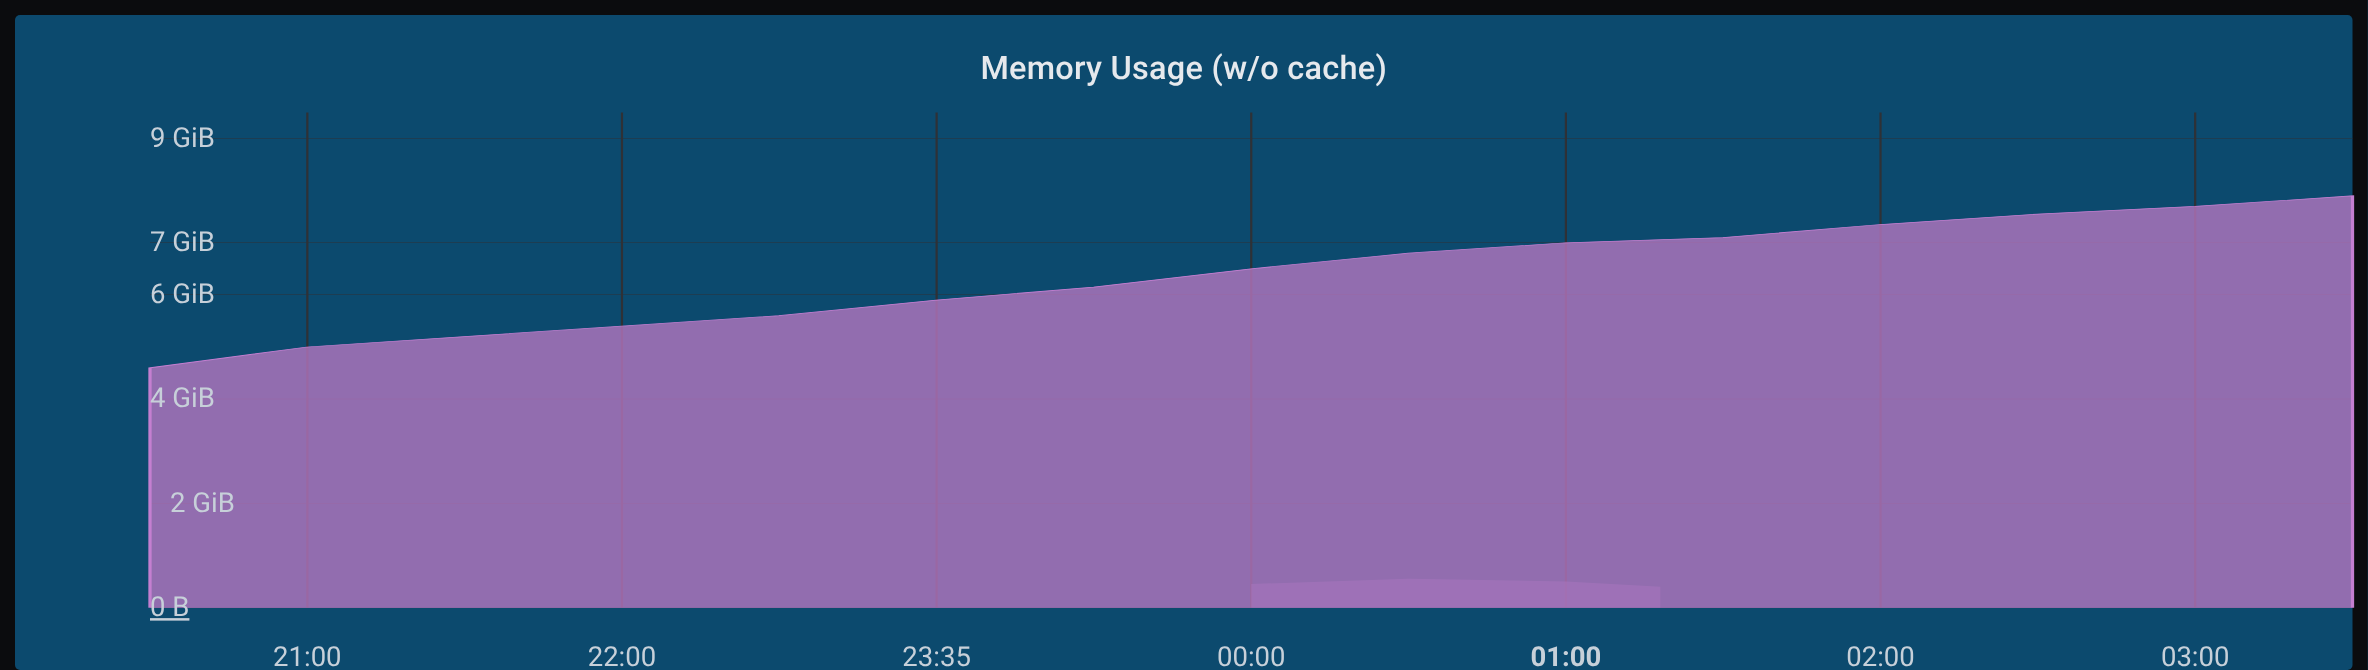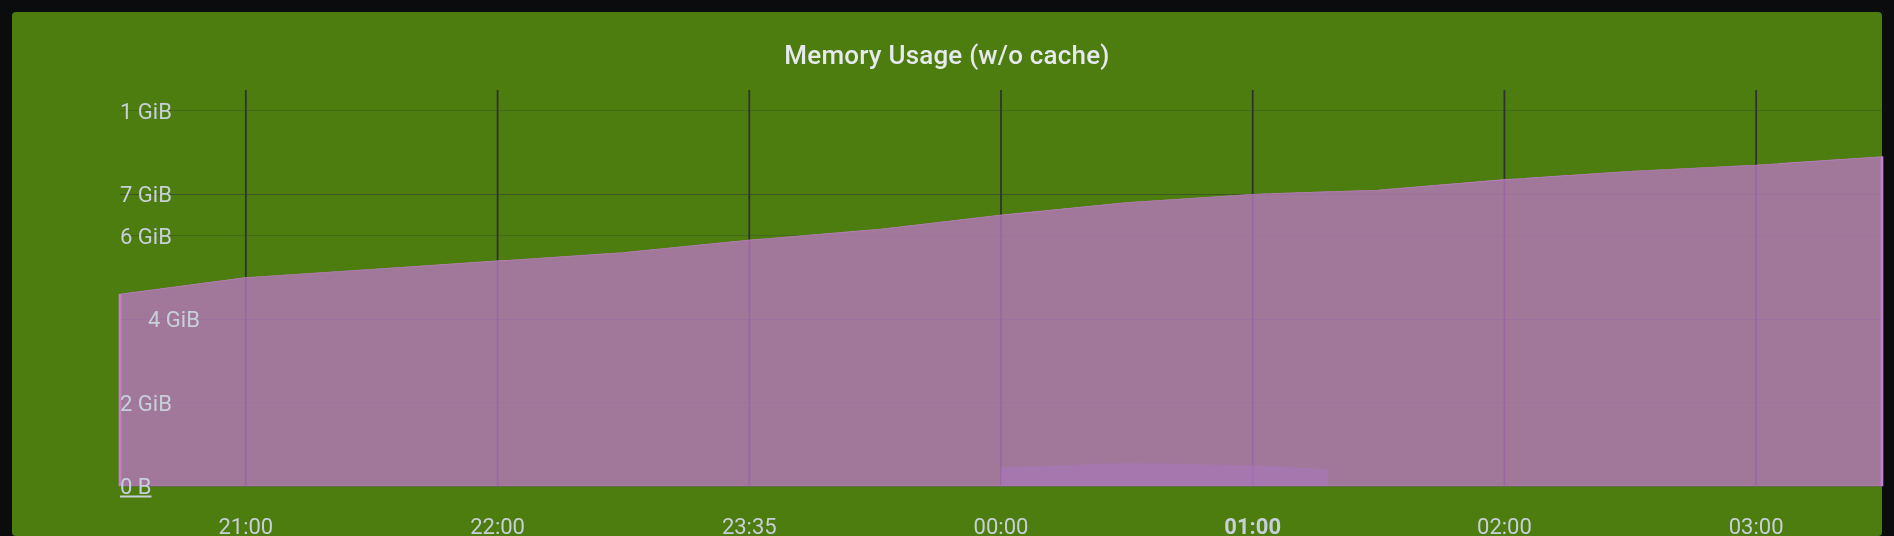--- a/index.html
+++ b/index.html
@@ -11,21 +11,21 @@
     font-family: "Roboto", "Helvetica Neue", Arial, sans-serif;
     color: #ccccdc;
     overflow: hidden;
   }
   .panel {
     position: absolute;
     left: 12px;
     top: 12px;
     right: 12px;
     bottom: 0;
-    background: #4d7c0f;
+    background: #0c4a6e;
     border-radius: 4px;
     box-sizing: border-box;
   }
   .title {
     position: absolute;
     top: 28px;
     width: 100%;
     text-align: center;
     font-size: 26px;
     font-weight: 500;
@@ -102,25 +102,25 @@
           <line x1="500" x2="500" y1="0" y2="1000"></line>
           <line x1="642.8571428571429" x2="642.8571428571429" y1="0" y2="1000"></line>
           <line x1="785.7142857142857" x2="785.7142857142857" y1="0" y2="1000"></line>
           <line x1="928.5714285714286" x2="928.5714285714286" y1="0" y2="1000"></line>
         </g>
         <path d="M 500 1000 L 500 952.6315789473684 L 571.4285714285714 942.1052631578947 L 642.8571428571429 947.3684210526316 L 685.7142857142858 957.8947368421053 L 685.7142857142858 1000 Z" class="series-under"></path>
         <path d="M 0 1000 L 0 515.7894736842106 L 71.42857142857143 473.68421052631584 L 142.85714285714286 452.63157894736844 L 214.28571428571428 431.57894736842104 L 285.7142857142857 410.52631578947376 L 357.14285714285717 378.9473684210526 L 428.57142857142856 352.63157894736844 L 500 315.7894736842105 L 571.4285714285714 284.2105263157895 L 642.8571428571429 263.1578947368422 L 714.2857142857143 252.63157894736844 L 785.7142857142857 226.31578947368428 L 857.1428571428571 205.26315789473676 L 928.5714285714286 189.47368421052636 L 1000 168.42105263157896 L 1000 1000 Z" class="series-fill"></path>
       </svg>
     <div id="y-axis-ticks">
         <span class="y-tick" style="top: 100%; left: 0px; text-decoration: underline;">0 B</span>
-        <span class="y-tick" style="top: 78.9474%; left: 0px; text-align: right;">2 GiB</span>
-        <span class="y-tick" style="top: 57.8947%; left: 0px; margin-left: 28px;">4 GiB</span>
+        <span class="y-tick" style="top: 78.9474%; left: 16px; text-align: right;">2 GiB</span>
+        <span class="y-tick" style="top: 57.8947%; left: 0px;">4 GiB</span>
         <span class="y-tick" style="top: 36.8421%; left: 0px;">6 GiB</span>
         <span class="y-tick" style="top: 26.3158%; left: 0px;">7 GiB</span>
-        <span class="y-tick" style="top: 5.26316%; left: 0px;">1 GiB</span>
+        <span class="y-tick" style="top: 5.26316%; left: 0px;">9 GiB</span>
       </div>
     <div id="x-axis-ticks">
         <span class="x-tick" style="left: 7.14286%;">21:00</span>
         <span class="x-tick" style="left: 21.4286%;">22:00</span>
         <span class="x-tick" style="left: 35.7143%;">23:35</span>
         <span class="x-tick" style="left: 50%;">00:00</span>
         <span class="x-tick" style="left: 64.2857%; font-weight: bold;">01:00</span>
         <span class="x-tick" style="left: 78.5714%; text-align: right;">02:00</span>
         <span class="x-tick" style="left: 92.8571%;">03:00</span>
       </div>

